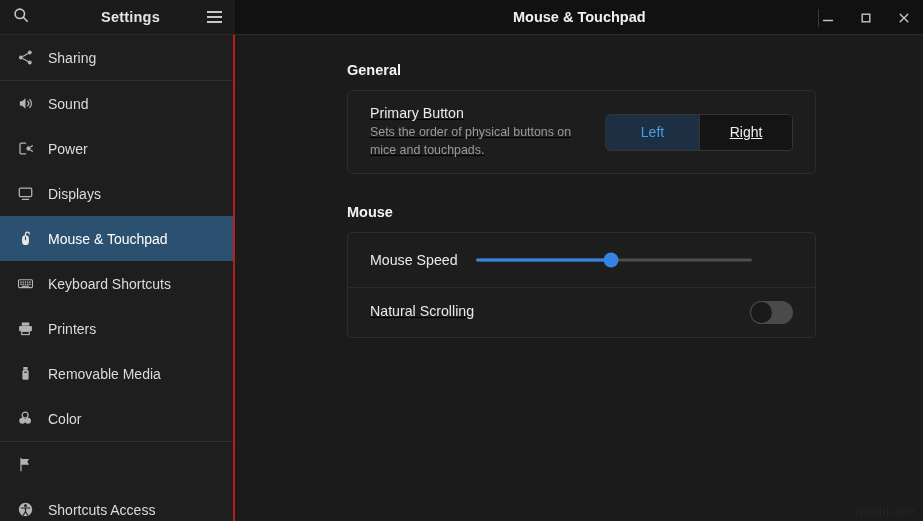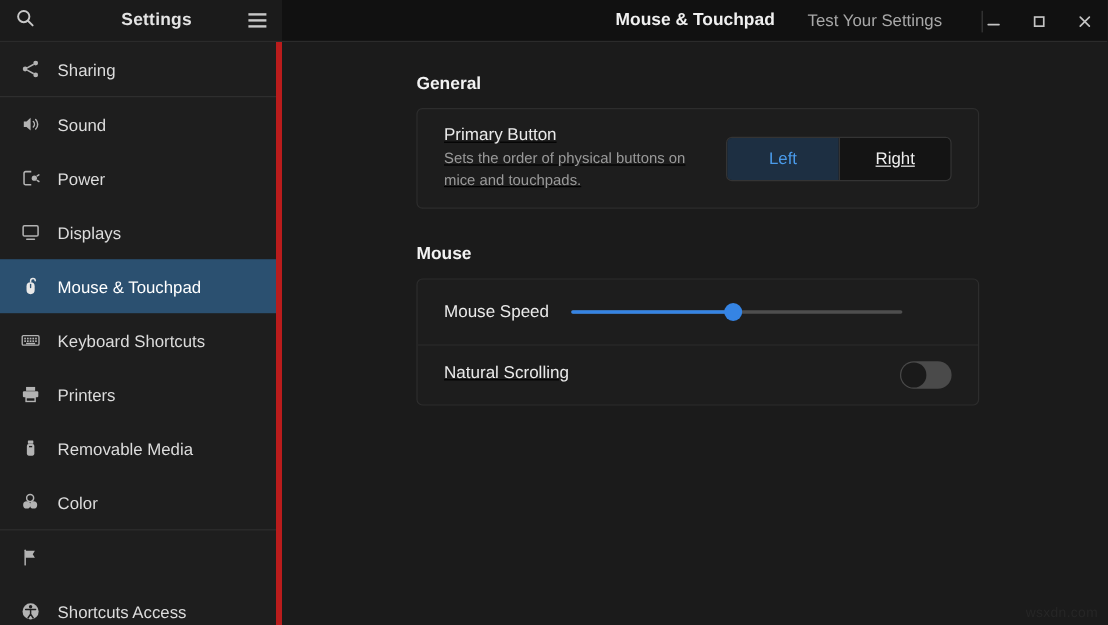--- a/index.html
+++ b/index.html
@@ -68,21 +68,21 @@
   }
   .wc svg { display: block; }
 
   
   .body { flex: 1; display: flex; min-height: 0; }
 
   
   .sidebar {
     width: 235px; flex: 0 0 235px;
     background: #1e1e1e;
-    border-right: 5px solid #b91c1c;
+    border-right: 2px solid #b91c1c;
     overflow: hidden;
   }
   .nav-item {
     height: 45px; display: flex; align-items: center;
     padding-left: 14px; cursor: pointer; position: relative;
   }
   .nav-item .ico {
     width: 22px; height: 22px; flex: 0 0 22px;
     display: flex; align-items: center; justify-content: center;
     margin-right: 12px; color: #b3b3b3;
@@ -178,21 +178,20 @@
         </span>
       </div>
       <div class="settings-title">Settings</div>
       <div class="hamburger-btn">
         <span></span>
       </div>
     </div>
 
     <div class="tb-right">
       <div class="panel-title">Mouse &amp; Touchpad</div>
-      <div class="test-settings">Test Your Settings</div>
       <div class="wc-sep"></div>
       <div class="wincontrols">
         <div class="wc">
           <span>
             <svg width="12" height="12" viewBox="0 0 12 12">
                 <line x1="1.5" y1="8.5" x2="10.5" y2="8.5" stroke="#c4c4c4" stroke-width="1.4" stroke-linecap="round"></line>
               </svg>
           </span>
         </div>
         <div class="wc">

